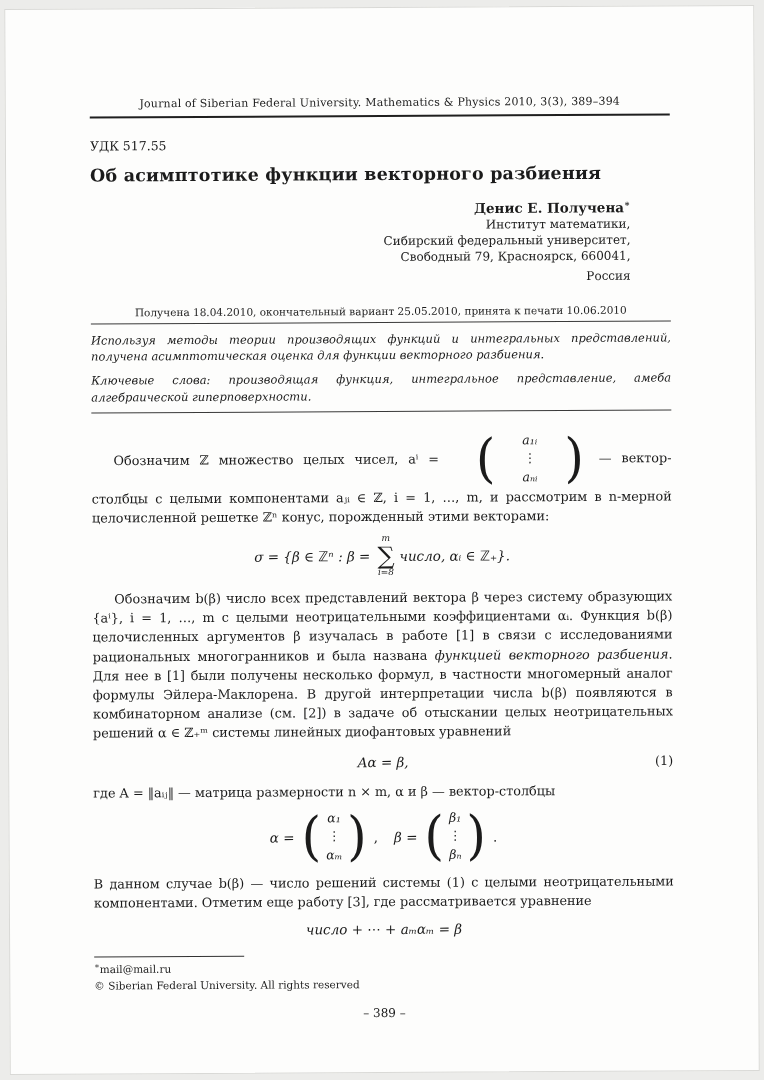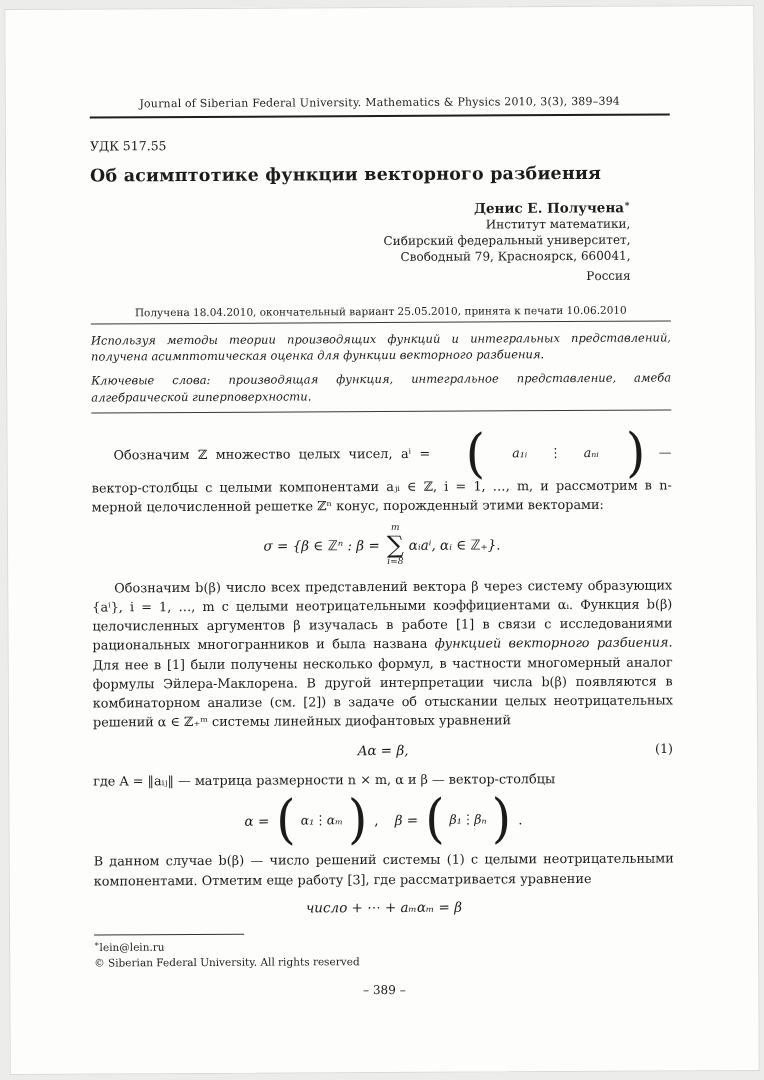--- a/index.html
+++ b/index.html
@@ -93,21 +93,21 @@
   }
   .vec .paren {
     font-size: 50px;
     line-height: 0.9;
     font-style: normal;
     font-weight: normal;
     transform: scaleY(1.06);
   }
   .vec .col {
     display: inline-flex;
-    flex-direction: row;
+    flex-direction: column;
     align-items: center;
     padding: 0 5px;
     font-size: 12.5px;
     line-height: 1.5;
     font-style: italic;
   }
   
   .eq-row {
     position: relative;
     display: flex;
@@ -205,21 +205,21 @@
       <span>— вектор-столбцы с целыми компонентами aⱼᵢ ∈ ℤ, i = 1, …, m, и рассмотрим в n-мерной целочисленной решетке ℤⁿ конус, порожденный этими векторами:</span>
     </p>
 
     <div class="eq-row sigma">
       <span class="math math-lhs">σ = {β ∈ ℤⁿ : β =</span>
       <span class="sum">
         <span class="lim">m</span>
         <span class="op">∑</span>
         <span class="lim">i=8</span>
       </span>
-      <span class="math">αᵢaⁱ, αᵢ ∈ ℤ₊}.</span>
+      <span class="math">число, αᵢ ∈ ℤ₊}.</span>
     </div>
 
     <p class="par indent"><span>Обозначим b(β) число всех представлений вектора β через систему образующих {aⁱ}, i = 1, …, m с целыми неотрицательными коэффициентами αᵢ. Функция b(β) целочисленных аргументов β изучалась в работе [1] в связи с исследованиями рациональных многогранников и была названа </span><i>функцией векторного разбиения</i><span>. Для нее в [1] были получены несколько формул, в частности многомерный аналог формулы Эйлера-Маклорена. В другой интерпретации числа b(β) появляются в комбинаторном анализе (см. [2]) в задаче об отыскании целых неотрицательных решений α ∈ ℤ₊ᵐ системы линейных диофантовых уравнений</span></p>
 
     <div class="eq-row eq1">
       <span class="math">Aα = β,</span>
       <span class="eq-number">(1)</span>
     </div>
 
     <p class="par">где A = ‖aᵢⱼ‖ — матрица размерности n × m, α и β — вектор-столбцы</p>
@@ -250,20 +250,20 @@
     </div>
 
     <p class="par">В данном случае b(β) — число решений системы (1) с целыми неотрицательными компонентами. Отметим еще работу [3], где рассматривается уравнение</p>
 
     <div class="eq-row final">
       <span class="math">число + ⋯ + aₘαₘ = β</span>
     </div>
 
     <div class="footnote-block">
       <div class="footnote-rule"></div>
-      <div class="footnote-line"><sup>∗</sup><span>lein@lein.ru</span></div>
+      <div class="footnote-line"><sup>∗</sup><span>mail@mail.ru</span></div>
       <div class="footnote-line">© Siberian Federal University. All rights reserved</div>
     </div>
 
     <div class="page-number">– 389 –</div>
 
   </div>
 </div>
 
 </body></html>

